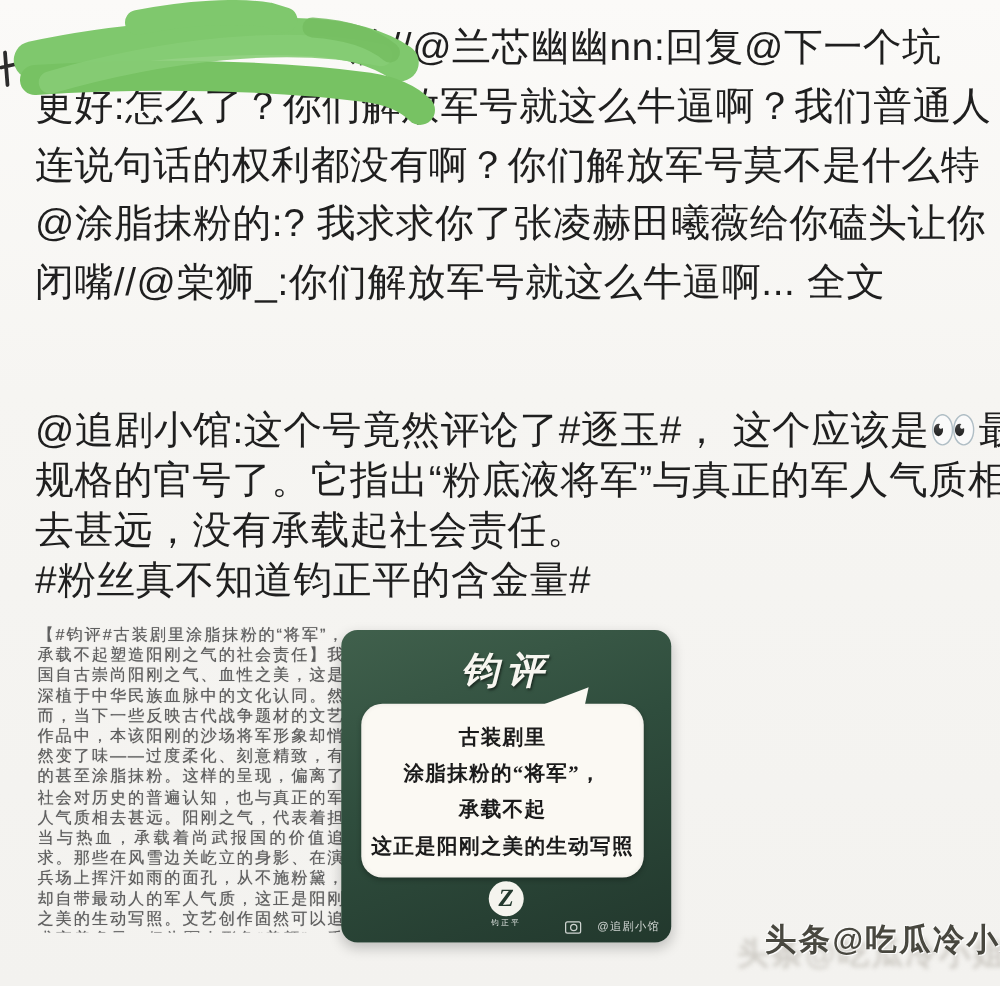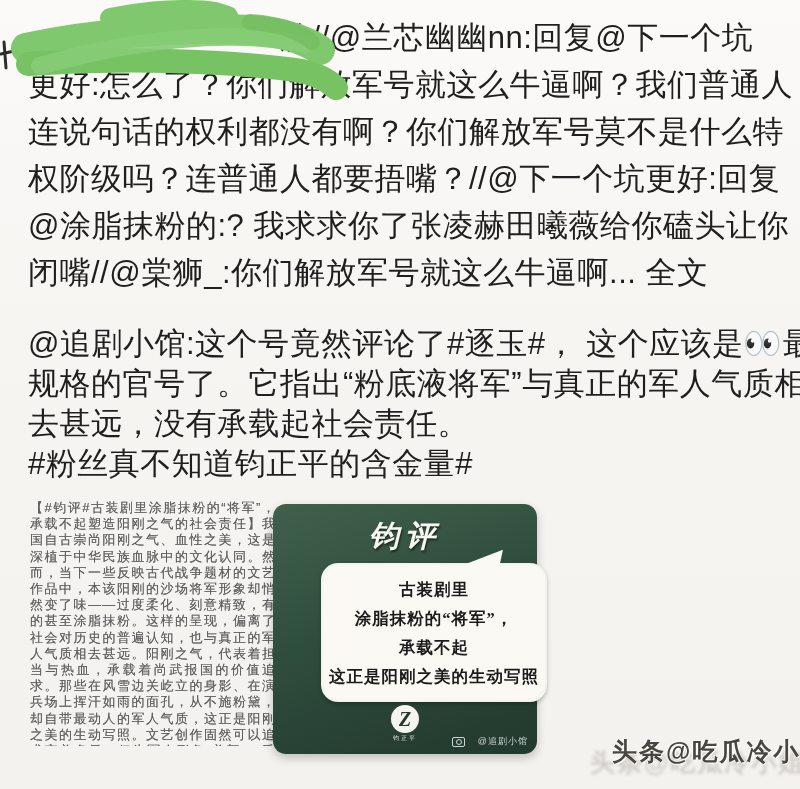--- a/index.html
+++ b/index.html
@@ -41,21 +41,20 @@
     position:absolute;left:0;right:0;top:12px;text-align:center;
     font-family:"Liberation Serif","DejaVu Serif",serif;
     font-size:30px;font-weight:bold;color:#f7f6f0;
     letter-spacing:6px;font-style:italic;
     text-shadow:1px 2px 2px rgba(0,0,0,.5);
   }
   .bubble{
     position:absolute;left:16px;top:59px;width:226px;height:139px;
     background:#fbf9f3;border-radius:17px;
     box-shadow:inset 0 0 4px rgba(0,0,0,.08),0 2px 4px rgba(0,0,0,.25);
-    margin-left:32px;
   }
   .bubble-tail{
     position:absolute;right:46px;top:-17px;width:0;height:0;
     border-left:34px solid transparent;
     border-bottom:22px solid #fbf9f3;
     transform:rotate(12deg);
   }
   .bubble-text{
     position:absolute;inset:0;display:flex;flex-direction:column;
     justify-content:center;align-items:center;gap:0;
@@ -96,21 +95,20 @@
 </style>
 </head>
 <body>
 
 <div class="stage">
 
   <div class="post" id="post1">
     <div class="line line-first">脸//@兰芯幽幽nn:回复@下一个坑</div>
     <div class="line">更好:怎么了？你们解放军号就这么牛逼啊？我们普通人</div>
     <div class="line">连说句话的权利都没有啊？你们解放军号莫不是什么特</div>
-    <div class="line">权阶级吗？连普通人都要捂嘴？//@下一个坑更好:回复</div>
     <div class="line">@涂脂抹粉的:? 我求求你了张凌赫田曦薇给你磕头让你</div>
     <div class="line"><span>闭嘴//@棠狮_:你们解放军号就这么牛逼啊... </span><span class="fulltext">全文</span></div>
   </div>
 
   <svg class="scribble" viewBox="0 0 370 110" xmlns="http://www.w3.org/2000/svg">
     <path d="M4 42 L6 68 M1 54 L14 51" stroke="#2c2c2c" stroke-width="3" fill="none" stroke-linecap="round"></path>
     <path d="M26 48 C90 34 180 26 250 30 C285 32 305 40 320 50" stroke="#7fc86d" stroke-width="30" fill="none" stroke-linecap="round"></path>
     <path d="M110 18 C150 10 190 8 215 12 L228 16" stroke="#7fc86d" stroke-width="20" fill="none" stroke-linecap="round"></path>
     <path d="M28 64 C120 58 220 60 295 70 C315 73 328 80 336 88" stroke="#77c263" stroke-width="24" fill="none" stroke-linecap="round"></path>
     <path d="M40 66 C130 40 230 28 305 44" stroke="#86cc74" stroke-width="18" fill="none" stroke-linecap="round" opacity="0.9"></path>

